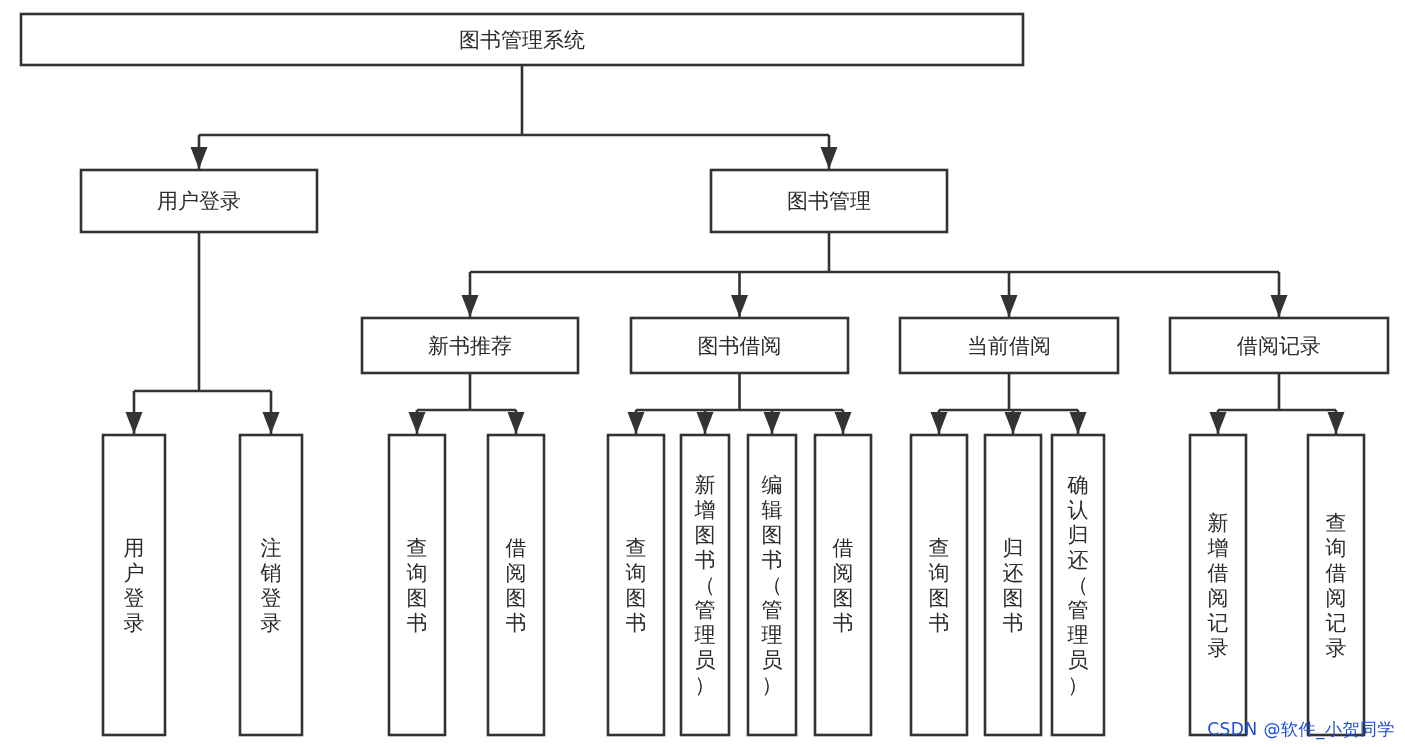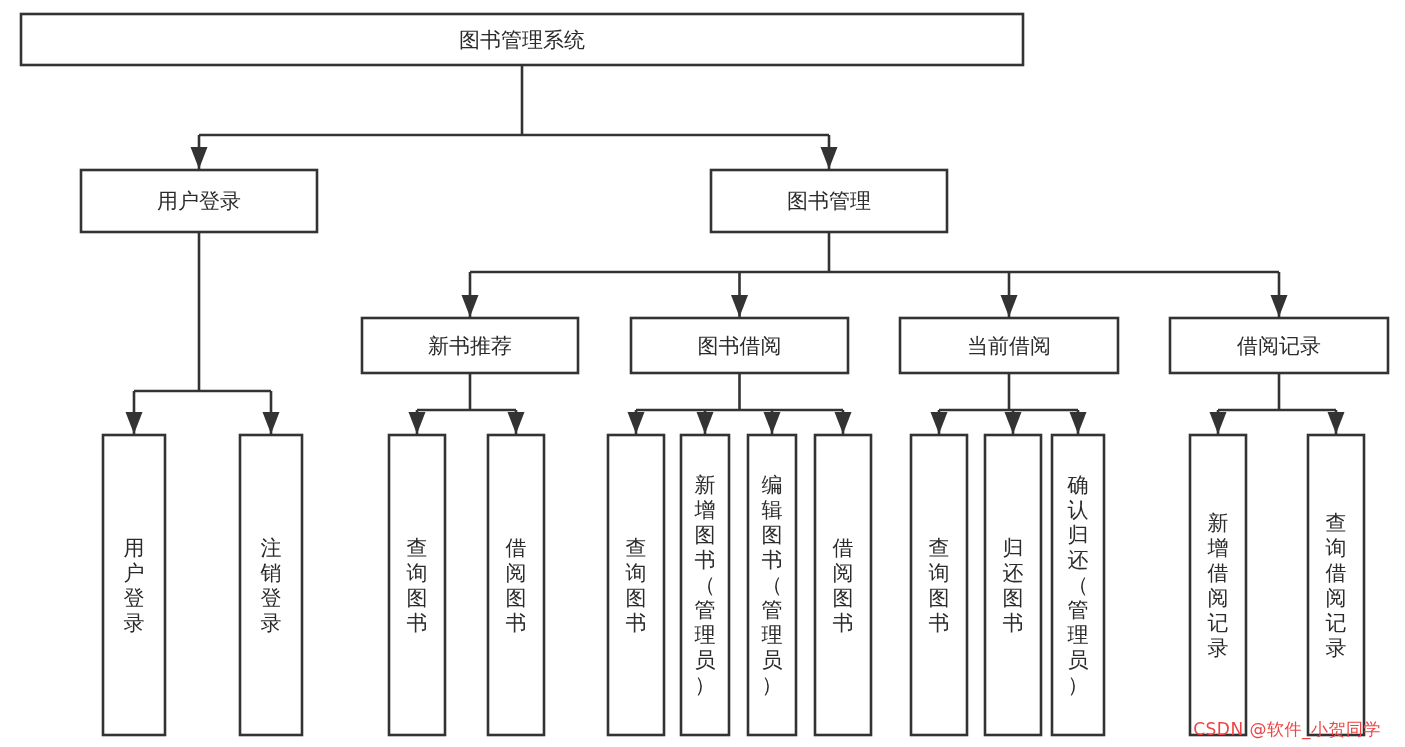--- a/index.html
+++ b/index.html
@@ -50,25 +50,25 @@
     dominant-baseline: middle;
   }
   .node-label-vertical {
     font-family: "DejaVu Sans", "Liberation Sans", sans-serif;
     fill: #2b2b2b;
     font-size: 21px;
     text-anchor: middle;
   }
   .watermark-text {
     position: absolute;
-    right: 24px;
+    right: 10px;
     bottom: 6px;
     font-family: "DejaVu Sans", "Liberation Sans", sans-serif;
     font-size: 17px;
-    color: #ef4444;
+    color: #1d4ed8;
     white-space: nowrap;
     letter-spacing: 0.5px;
     pointer-events: none;
   }
 </style>
 </head>
 <body>
 
 <div id="diagram-root">
   <svg class="diagram-canvas" id="svg-canvas" viewBox="0 0 1405 747" xmlns="http://www.w3.org/2000/svg">

